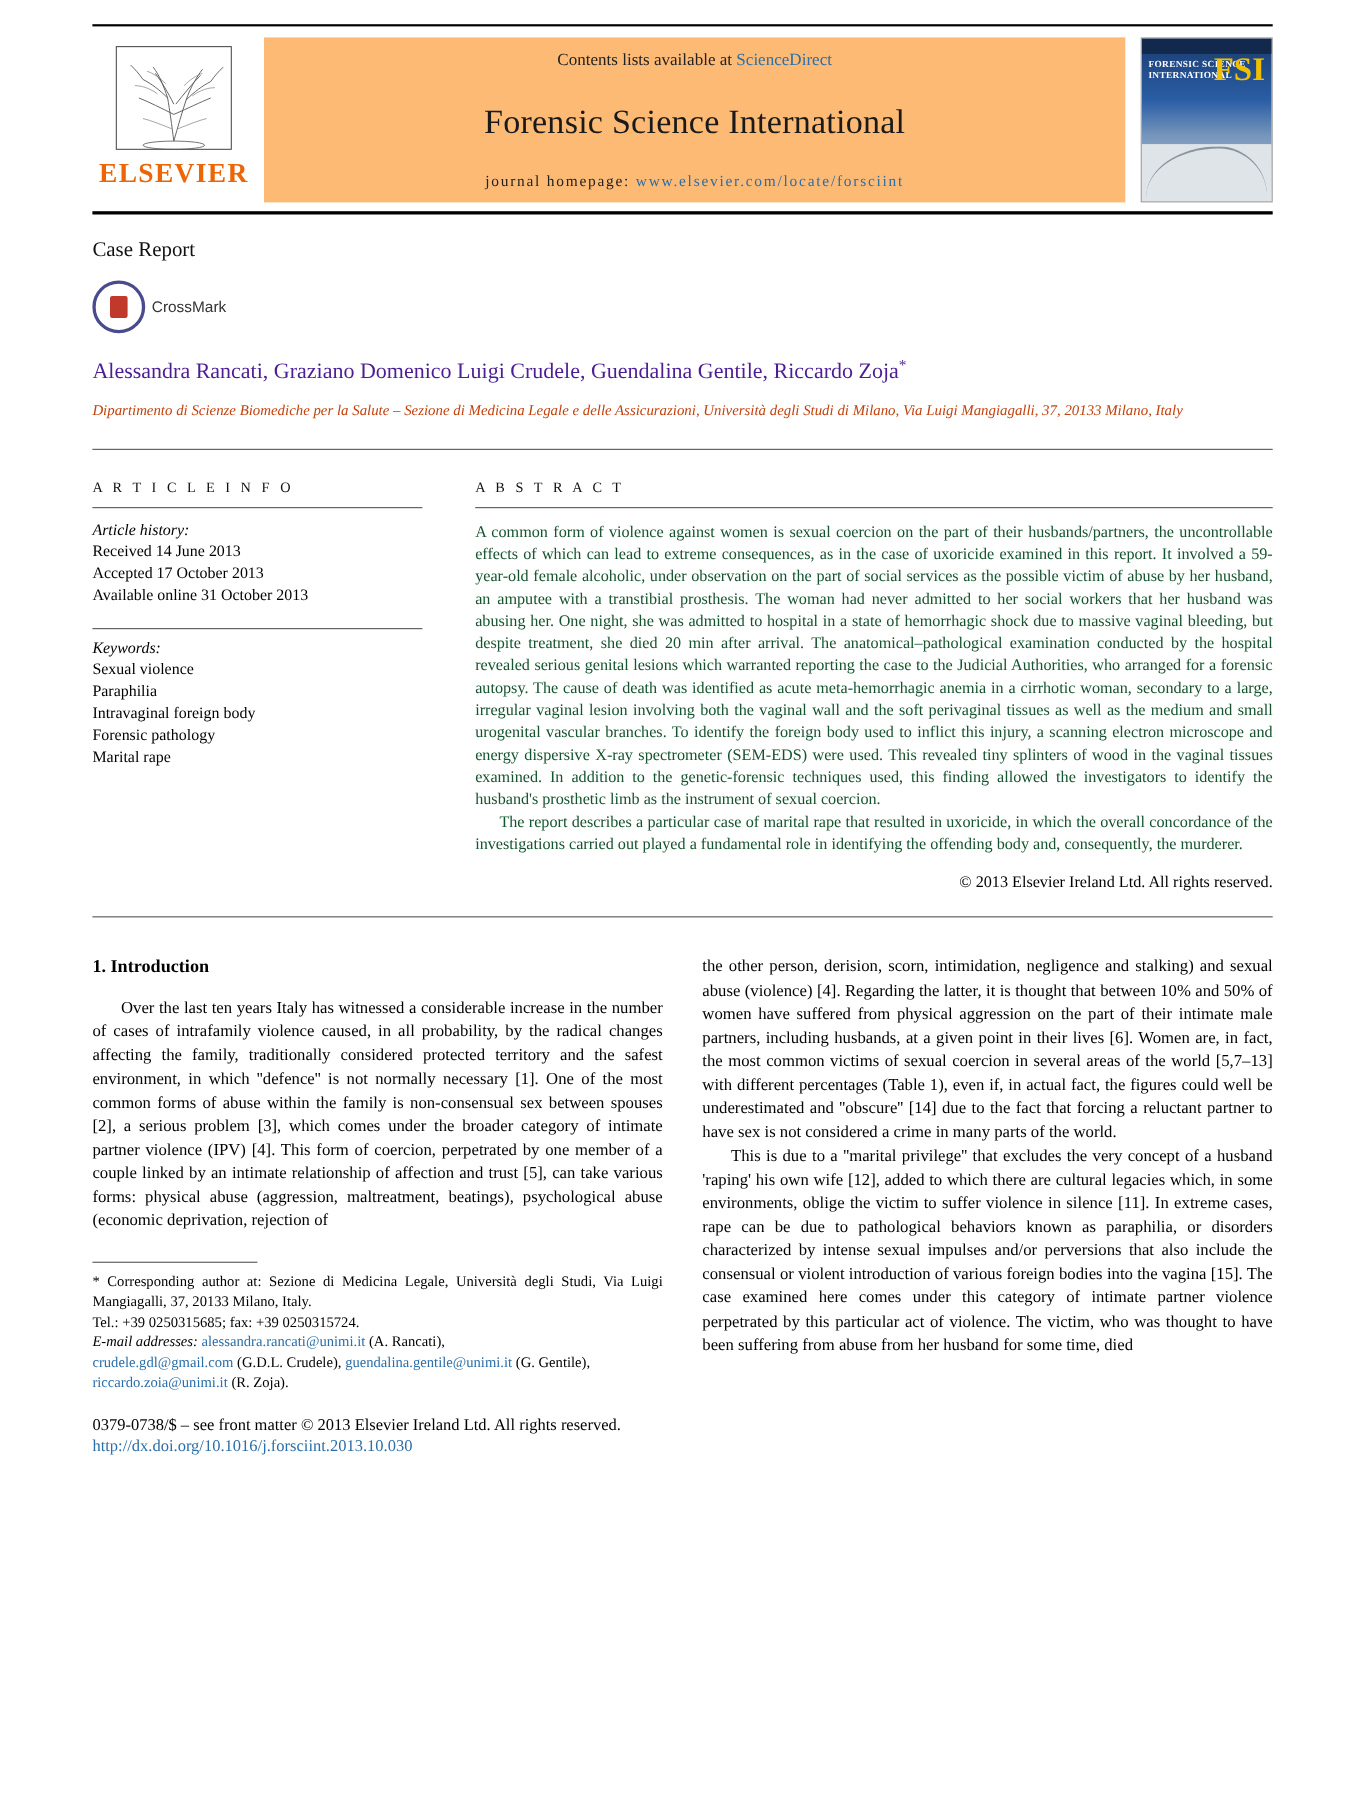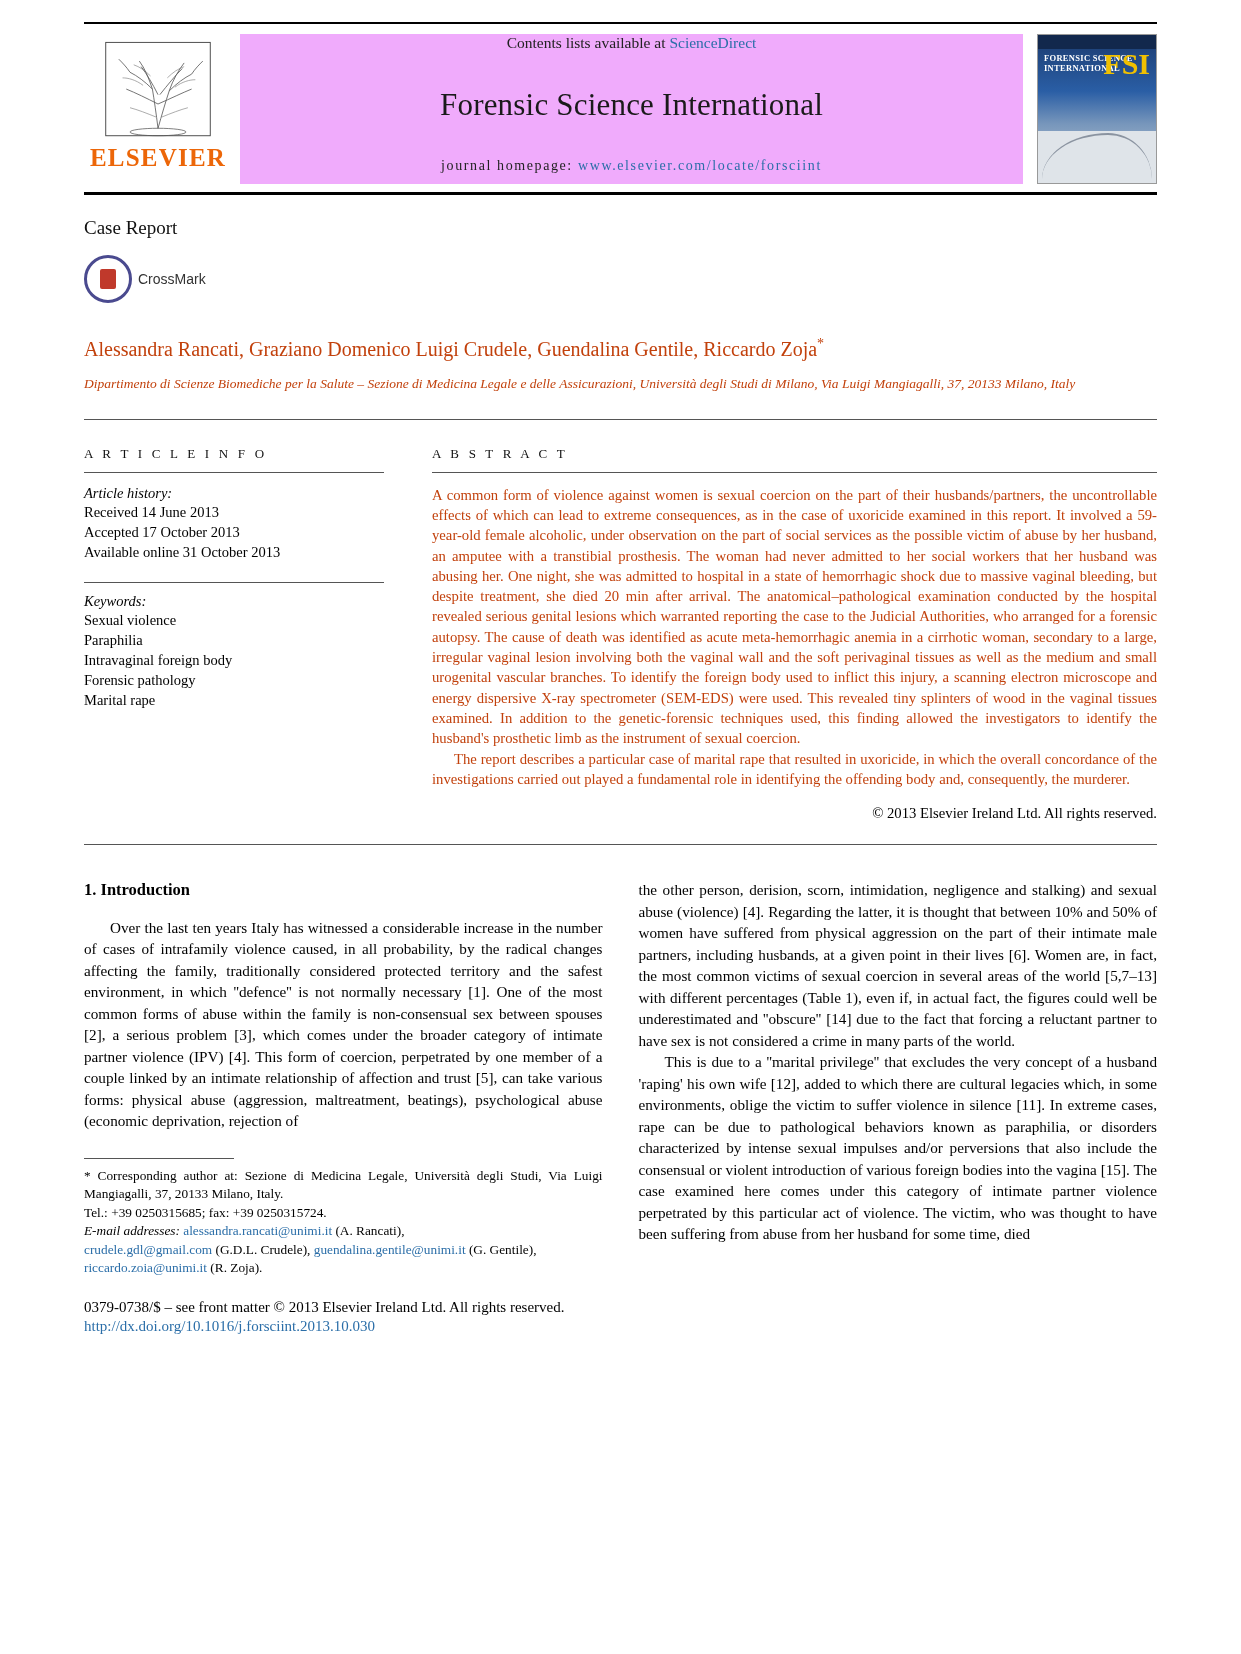--- a/index.html
+++ b/index.html
@@ -51,27 +51,27 @@
   .elsevier-word {
     font-family: "Liberation Serif", serif;
     color: #ec6608;
     font-size: 25px;
     font-weight: bold;
     letter-spacing: 1.2px;
     margin-top: 2px;
   }
   .journal-band {
     flex: 1 1 auto;
-    background: #f0abfc;
+    background: #fdba74;
     margin: 0 14px 0 8px;
     display: flex;
     flex-direction: column;
     align-items: center;
     justify-content: space-between;
-    padding: 0 0 10px 0;
+    padding: 12px 0 10px 0;
   }
   .contents-line {
     font-size: 15.5px;
     color: #222;
   }
   .contents-line a { color: #2b6ea8; text-decoration: none; }
   .journal-title {
     font-size: 31px;
     color: #1a1a1a;
     letter-spacing: .2px;
@@ -144,23 +144,23 @@
     background: #fff;
     position: relative;
     display: flex; align-items: center; justify-content: center;
   }
   .cm-inner {
     width: 16px; height: 20px; background: #c0392b;
     border-radius: 2px;
   }
   .cm-text { font-size: 14px; color: #333; font-family: "Liberation Sans", sans-serif; }
   .authors {
-    margin-top: 33px;
+    margin-top: 22px;
     font-size: 20px;
-    color: #c2410c;
+    color: #4c1d95;
   }
   .authors sup { font-size: 14px; }
   .affiliation {
     margin-top: 14px;
     font-size: 13.5px;
     font-style: italic;
     line-height: 18px;
     color: #c2410c;
   }
   .rule-thin {
@@ -193,21 +193,21 @@
   .hist-label { font-style: italic; font-size: 14.5px; }
   .hist-line { font-size: 14.5px; line-height: 20px; }
   .kw-block { margin-top: 20px; }
   .kw-sep { border-top: 1px solid #555; margin-bottom: 10px; }
   .kw-label { font-style: italic; font-size: 14.5px; }
   .kw-item { font-size: 14.5px; line-height: 20px; font-family: Liberation Serif, serif; }
   .abstract-text {
     font-size: 14.7px;
     line-height: 20.3px;
     text-align: justify;
-    color: #c2410c;
+    color: #14532d;
   }
   .abstract-text p { margin: 0; text-indent: 0; }
   .abstract-text p + p { text-indent: 22px; }
   .copyright {
     margin-top: 16px;
     text-align: right;
     font-size: 14.7px;
   }
   .rule-after-abs {
     border-top: 1px solid #555;

